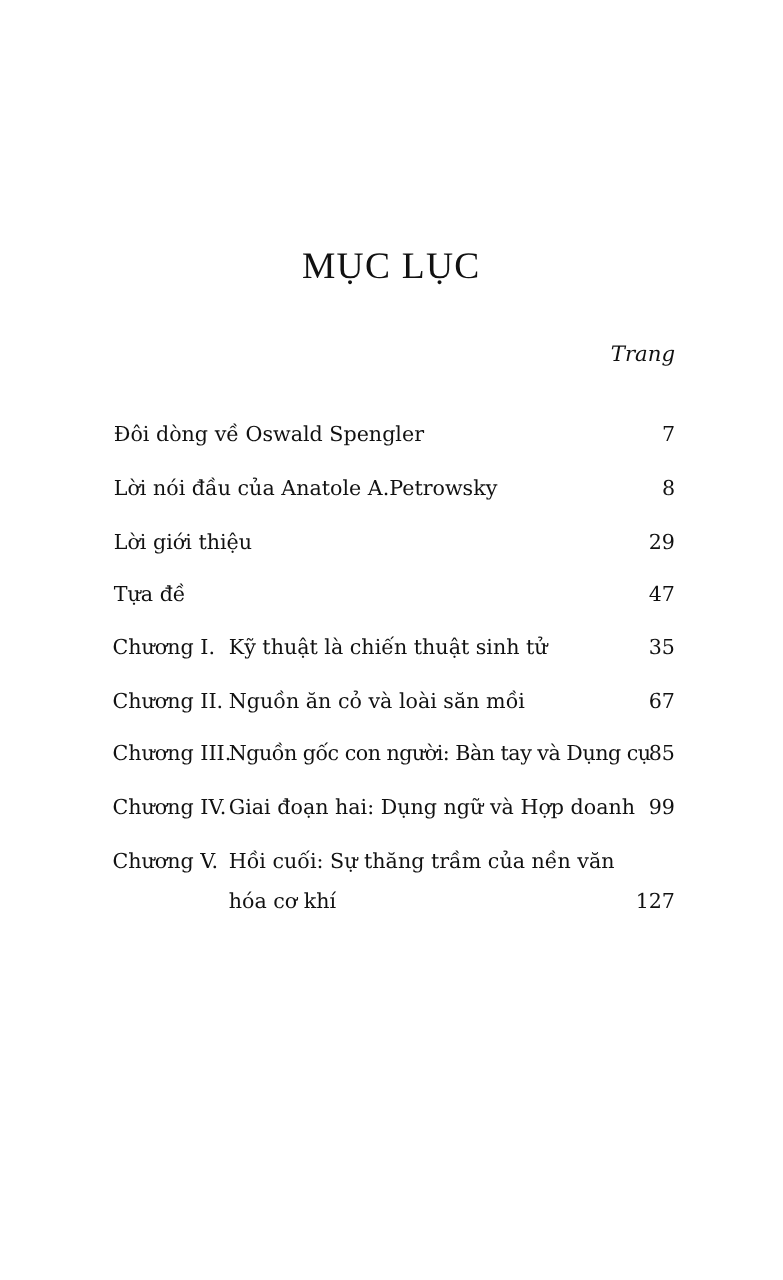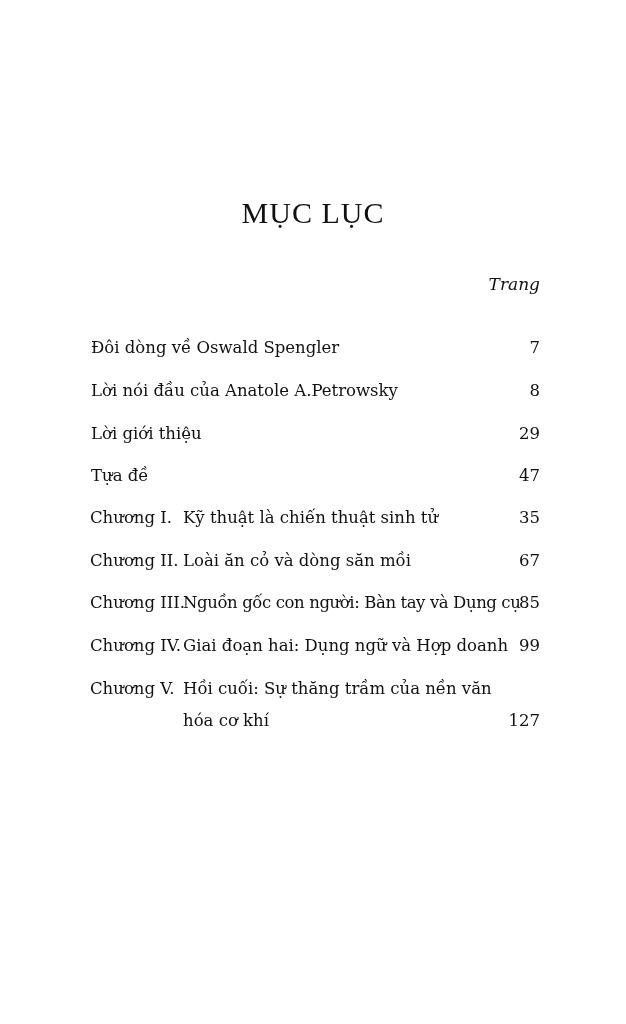--- a/index.html
+++ b/index.html
@@ -85,21 +85,21 @@
       <span class="page-num">47</span>
     </div>
 
     <div class="row" style="top:508px">
       <span class="chap">Chương I.</span>
       <span class="chap-title">Kỹ thuật là chiến thuật sinh tử</span>
       <span class="page-num">35</span>
     </div>
     <div class="row" style="top:551px">
       <span class="chap">Chương II.</span>
-      <span class="chap-title">Loài ăn cỏ và dòng săn mồi</span>
+      <span class="chap-title">Nguồn ăn cỏ và loài săn mồi</span>
       <span class="page-num">67</span>
     </div>
     <div class="row" style="top:593px">
       <span class="chap">Chương III.</span>
       <span class="chap-title" style="letter-spacing:-0.4px">Nguồn gốc con người: Bàn tay và Dụng cụ</span>
       <span class="page-num">85</span>
     </div>
     <div class="row" style="top:636px">
       <span class="chap">Chương IV.</span>
       <span class="chap-title">Giai đoạn hai: Dụng ngữ và Hợp doanh</span>

